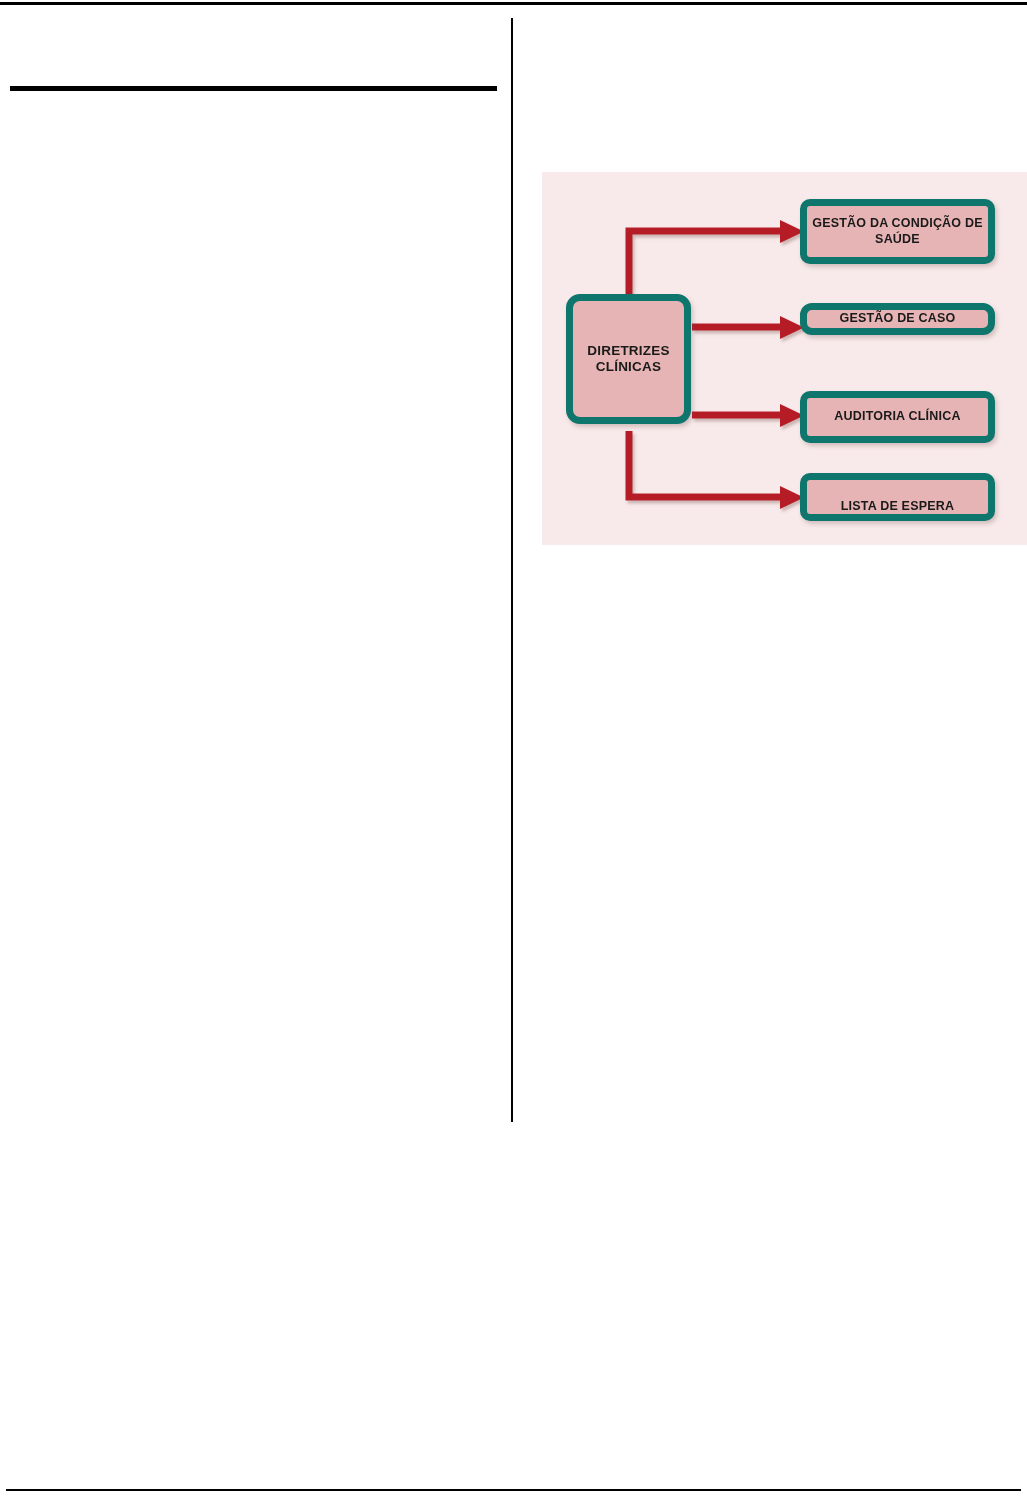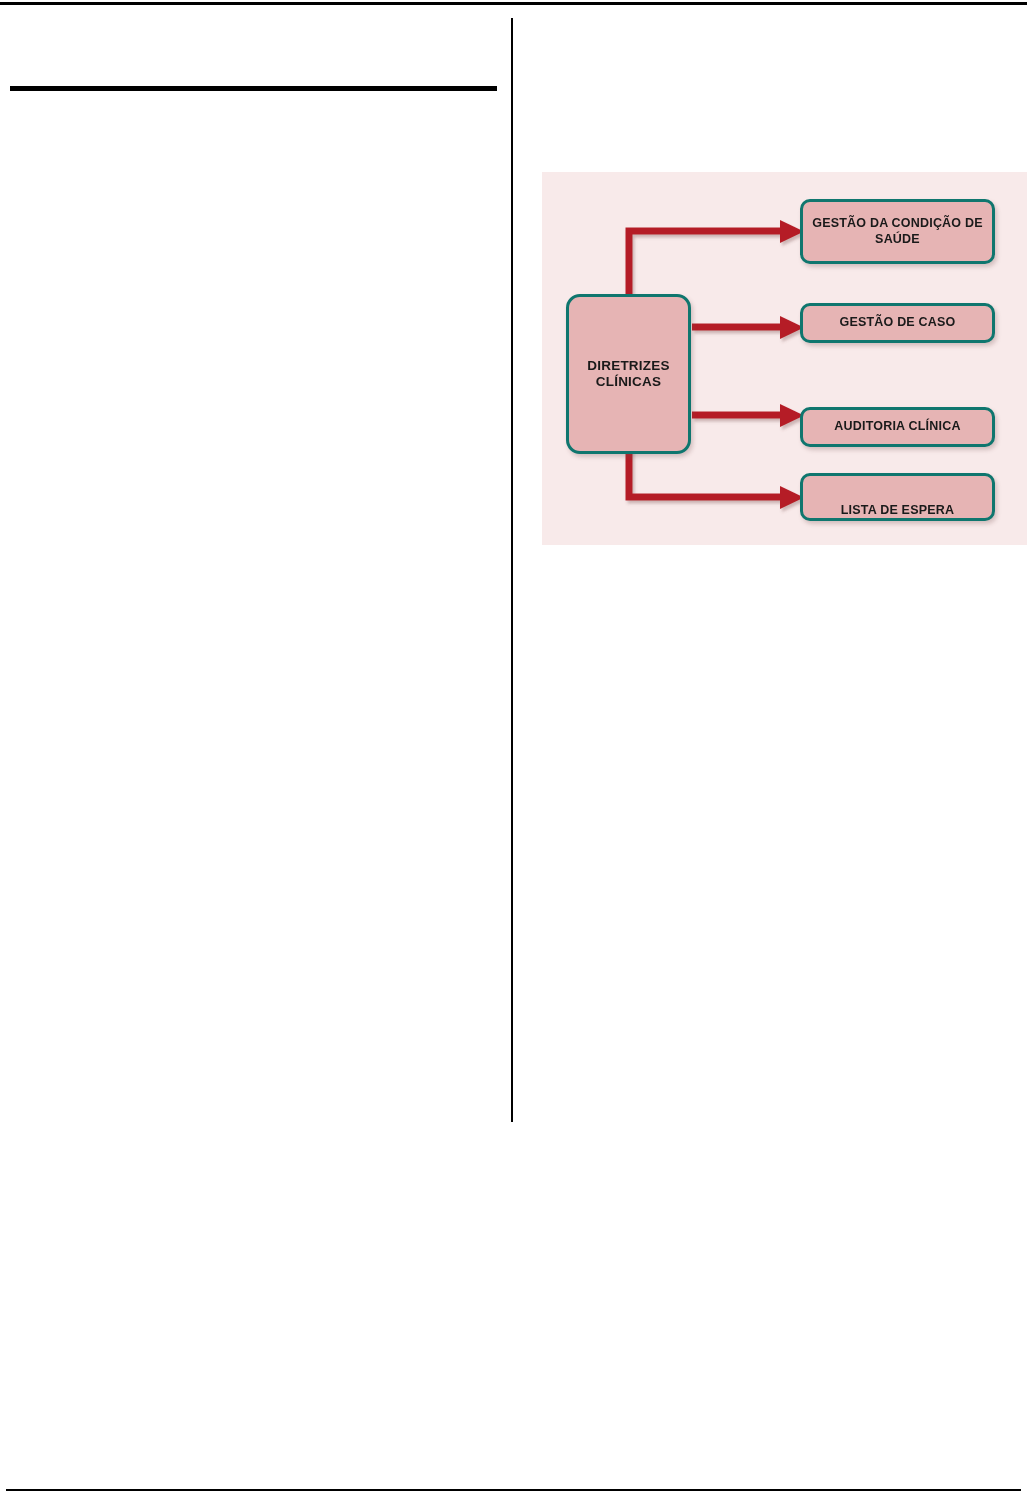--- a/index.html
+++ b/index.html
@@ -93,51 +93,51 @@
     top: 0;
     width: 485px;
     height: 373px;
   }
 
   
   .node {
     position: absolute;
     box-sizing: border-box;
     background: #e6b4b4;
-    border: 3px solid #0f766e;
+    border: 7px solid #0f766e;
     border-radius: 10px;
     box-shadow: 2px 3px 4px rgba(120, 80, 80, 0.28);
     display: flex;
     align-items: center;
     justify-content: center;
     text-align: center;
     color: #1a1a1a;
     font-weight: bold;
     letter-spacing: 0.2px;
     line-height: 1.22;
     font-family: "Liberation Sans", sans-serif;
   }
 
   .node-source {
     left: 24px;
     top: 122px;
     width: 125px;
-    height: 160px;
+    height: 130px;
     font-size: 13.5px;
     border-radius: 14px;
   }
 
   .node-target {
     left: 258px;
     width: 195px;
     font-size: 12.5px;
   }
   .node-t0 { top: 27px;  height: 65px; }
-  .node-t1 { top: 131px; height: 40px; }
-  .node-t2 { top: 219px; height: 40px; margin-top: 16px; }
+  .node-t1 { top: 131px; height: 32px; border-radius: 12px; }
+  .node-t2 { top: 219px; height: 52px; }
   .node-t3 { top: 301px; height: 48px; align-items: flex-end; }
 
   .arrow-layer {
     position: absolute;
     left: 0;
     top: 0;
     width: 485px;
     height: 373px;
     pointer-events: none;
   }

